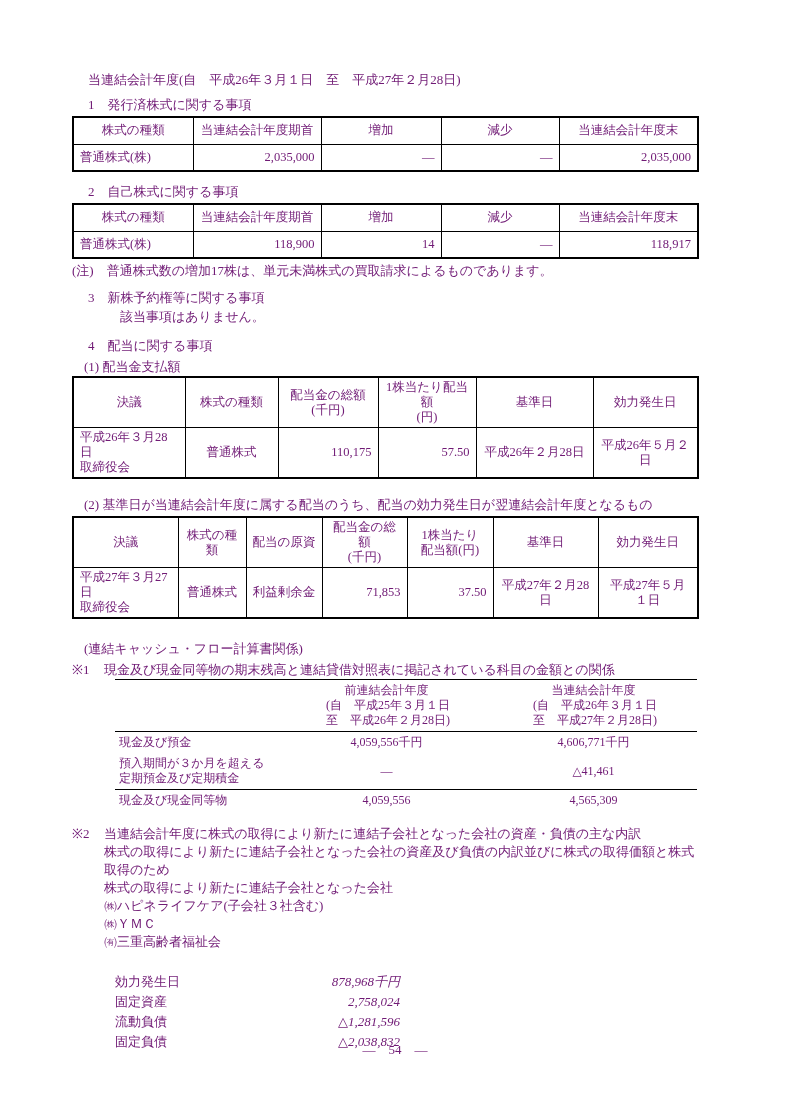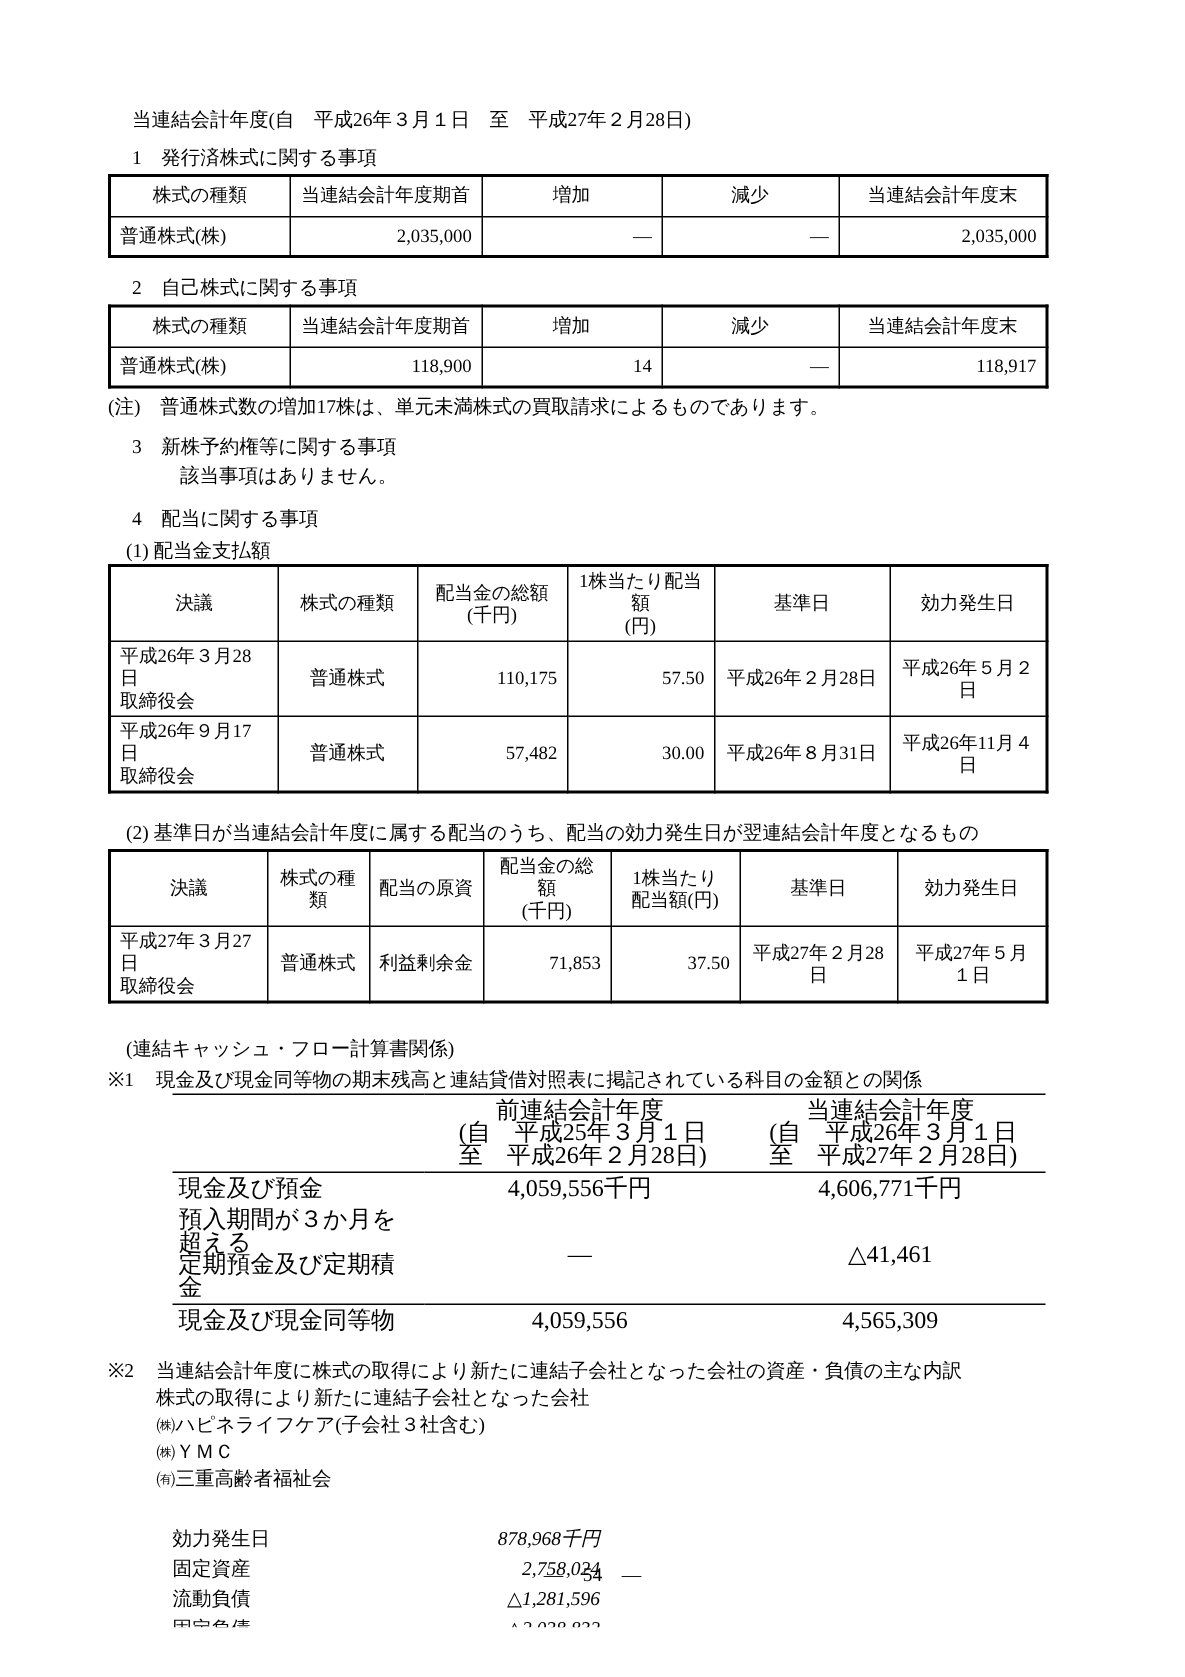--- a/index.html
+++ b/index.html
@@ -2,21 +2,21 @@
 <html><head>
 <meta charset="utf-8">
 <style>
   * { box-sizing: border-box; margin: 0; padding: 0; }
   html, body { background: #ffffff; }
   .page {
     position: relative;
     width: 790px;
     height: 1085px;
     background: #ffffff;
-    color: #000000;
+    color: #701a75;
     font-family: "Liberation Serif", "DejaVu Serif", serif;
     font-size: 13px;
     line-height: 19px;
     padding: 70px 93px 0 72px;
     overflow: hidden;
   }
   .ml16 { margin-left: 16px; }
   .ml28 { margin-left: 12px; font-family: Liberation Serif, serif; }
   .ml48 { margin-left: 48px; }
   .pre  { white-space: pre-line; }
@@ -42,21 +42,21 @@
   .ta-l { text-align: left; }
   .ta-c { text-align: center; }
   .ta-r { text-align: right; }
 
   
   .cf-table {
     border-collapse: collapse;
     table-layout: fixed;
     width: 582px;
     margin-left: 43px;
-    font-size: 16px;
+    font-size: 12px;
     line-height: 15px;
   }
   .cf-table thead th {
     border-top: 1.5px solid #000;
     border-bottom: 1.5px solid #000;
     font-weight: normal;
     text-align: center;
     padding: 3px 4px;
     vertical-align: top;
   }
@@ -194,29 +194,20 @@
     </thead>
     <tbody>
       <tr>
         <td class="ta-l pre">平成26年３月28日
 取締役会</td>
         <td class="ta-c">普通株式</td>
         <td class="ta-r">110,175</td>
         <td class="ta-r">57.50</td>
         <td class="ta-c">平成26年２月28日</td>
         <td class="ta-c">平成26年５月２日</td>
-      </tr>
-      <tr>
-        <td class="ta-l pre">平成26年９月17日
-取締役会</td>
-        <td class="ta-c">普通株式</td>
-        <td class="ta-r">57,482</td>
-        <td class="ta-r">30.00</td>
-        <td class="ta-c">平成26年８月31日</td>
-        <td class="ta-c">平成26年11月４日</td>
       </tr>
     </tbody>
   </table>
 
   <div class="spacer-16"></div>
   <div class="ml28">(2) 基準日が当連結会計年度に属する配当のうち、配当の効力発生日が翌連結会計年度となるもの</div>
   <div class="spacer-2"></div>
   <table class="grid div-tbl">
     <colgroup>
         <col style="width:105px">
@@ -299,20 +290,21 @@
         <td class="ta-c">4,565,309</td>
       </tr>
     </tbody>
   </table>
 
   <div class="note2-block">
     <div class="ref-row" style="margin-top:0;">
       <span class="ref-label">※2</span>
       <span class="ref-text">当連結会計年度に株式の取得により新たに連結子会社となった会社の資産・負債の主な内訳</span>
     </div>
+    <div class="note2-line-a">株式の取得により新たに連結子会社となった会社の資産及び負債の内訳並びに株式の取得価額と株式取得のため</div>
     <div class="note2-sub">株式の取得により新たに連結子会社となった会社</div>
     <div class="company-line">㈱ハピネライフケア(子会社３社含む)</div>
     <div class="company-line">㈱ＹＭＣ</div>
     <div class="company-line">㈲三重高齢者福祉会</div>
   </div>
 
   <div class="fin-list">
     <div class="fin-row">
       <span class="fin-label">効力発生日</span>
       <span class="fin-value">878,968千円</span>

